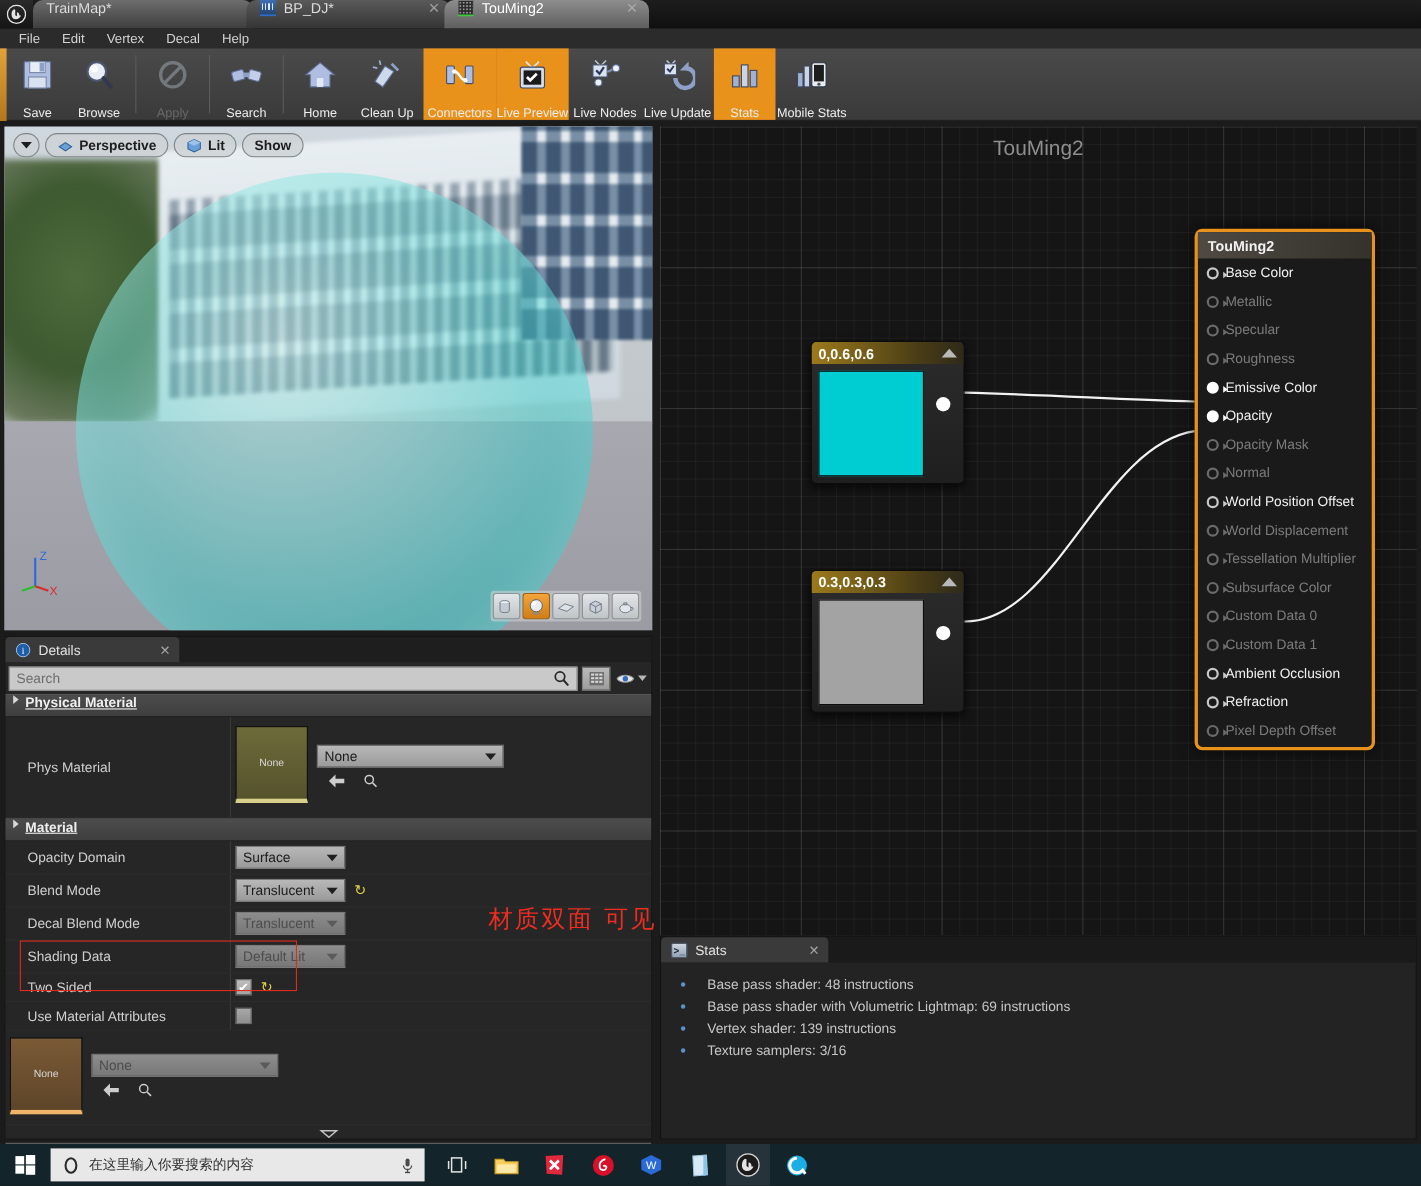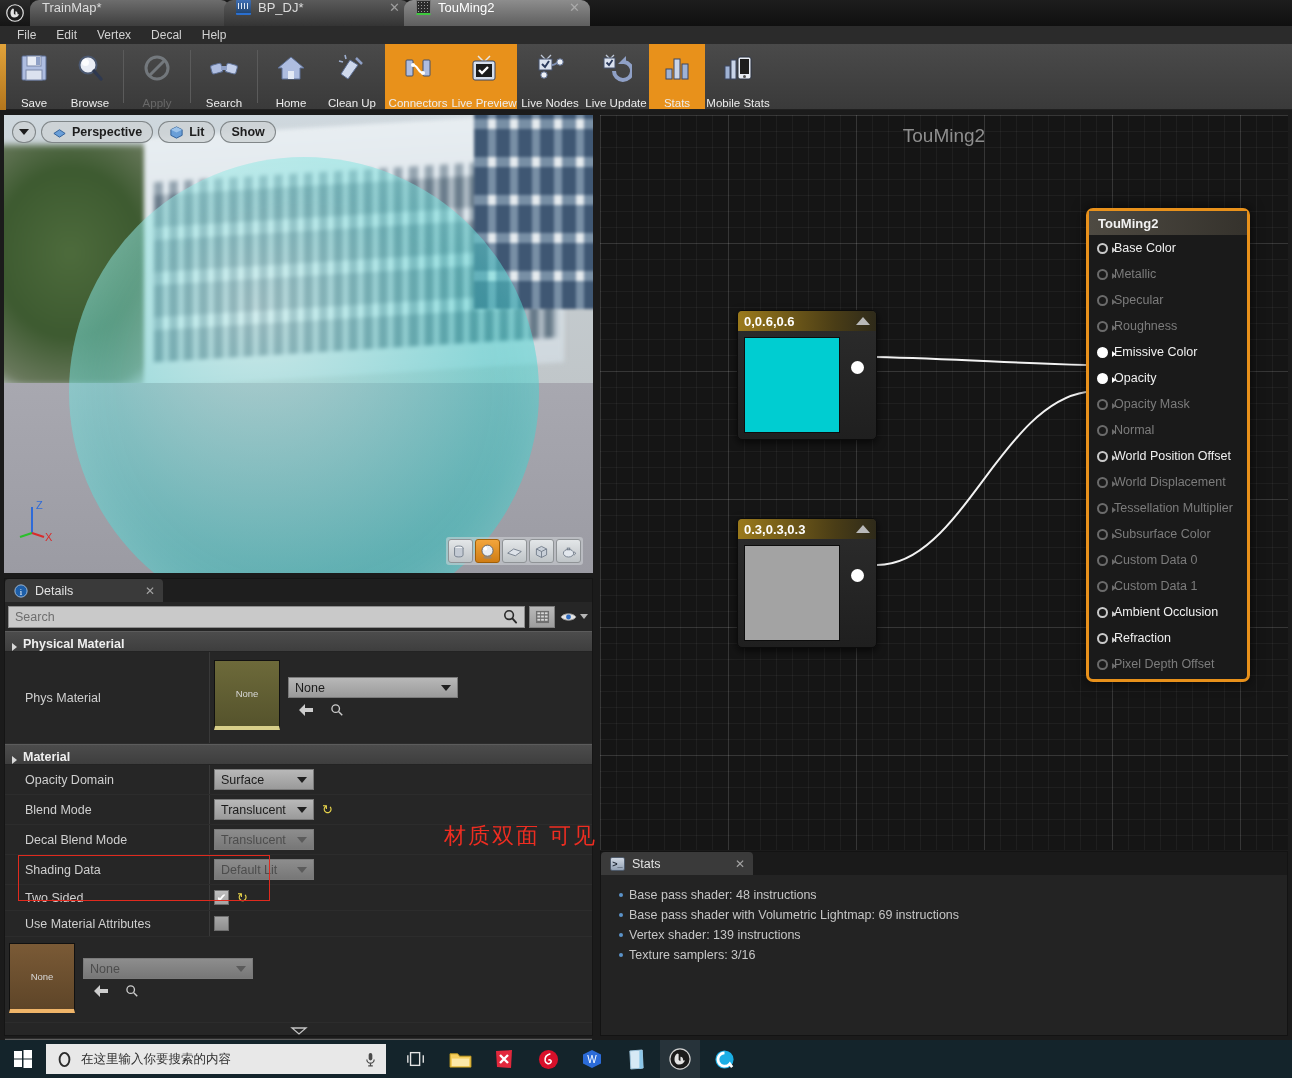--- a/index.html
+++ b/index.html
@@ -161,22 +161,22 @@
   }
   .dp-search-box input::placeholder { color: #6e6e6e; }
   .dp-icobtn {
     width: 26px; height: 22px; background: linear-gradient(#b9b9b9,#9d9d9d);
     border: 1px solid #7d7d7d; display: flex; align-items: center; justify-content: center;
   }
   .dp-eye { width: 30px; display: flex; align-items: center; gap: 3px; justify-content: center; }
   .sec-hdr {
     height: 21px; background: linear-gradient(#4c4c4c,#3e3e3e);
     border-top: 1px solid #5c5c5c; border-bottom: 1px solid #232323;
-    display: flex; align-items: flex-end; gap: 6px; padding-left: 7px;
-    color: #efefef; font-size: 12.5px; font-weight: bold;
+    display: flex; align-items: flex-start; gap: 6px; padding-left: 7px;
+    color: #efefef; font-size: 12.5px; font-weight: bold; text-decoration: underline;
   }
   .tri { width: 0; height: 0; border-left: 5px solid #d8d8d8; border-top: 4px solid transparent; border-bottom: 4px solid transparent; }
   .prow { display: flex; min-height: 26px; border-bottom: 1px solid #2c2c2c; }
   .prow .pl {
     width: 205px; flex: 0 0 205px; color: #cfcfcf; font-size: 12.5px;
     display: flex; align-items: center; padding-left: 20px;
     border-right: 1px solid #393939;
   }
   .prow .pv { flex: 1; display: flex; align-items: center; gap: 8px; padding: 4px 6px 4px 4px; }
   .thumb {
@@ -277,21 +277,21 @@
     display: flex; align-items: center; gap: 7px; padding: 0 8px 0 9px;
     color: #e2e2e2; font-size: 12.5px; border-top-left-radius: 4px; border-top-right-radius: 4px;
   }
   .st-ico {
     width: 15px; height: 14px; background: linear-gradient(#cfd7e2,#93a2b5);
     border: 1px solid #4f5b6b; border-radius: 2px;
     display:flex;align-items:center;justify-content:center;
     font-size: 9px; color: #1b2430; font-weight: bold;
   }
   .st-list { padding: 10px 0 0 18px; }
-  .st-li { display: flex; align-items: center; gap: 6px; height: 20px; color: #c6c6c6; font-size: 12.5px; }
+  .st-li { display: flex; align-items: center; gap: 20px; height: 20px; color: #c6c6c6; font-size: 12.5px; }
   .st-bullet { width: 4px; height: 4px; border-radius: 50%; background: #5b93c9; flex: 0 0 4px; }
 
   
   .anno-box {
     position: absolute; left: 18px; top: 855px; width: 252px; height: 46px;
     border: 1.5px solid #e02a1e; pointer-events: none;
   }
   .anno-text {
     position: absolute; left: 444px; top: 821px;
     color: #ee2d21; font-size: 22px; font-family: "DejaVu Sans", sans-serif;

